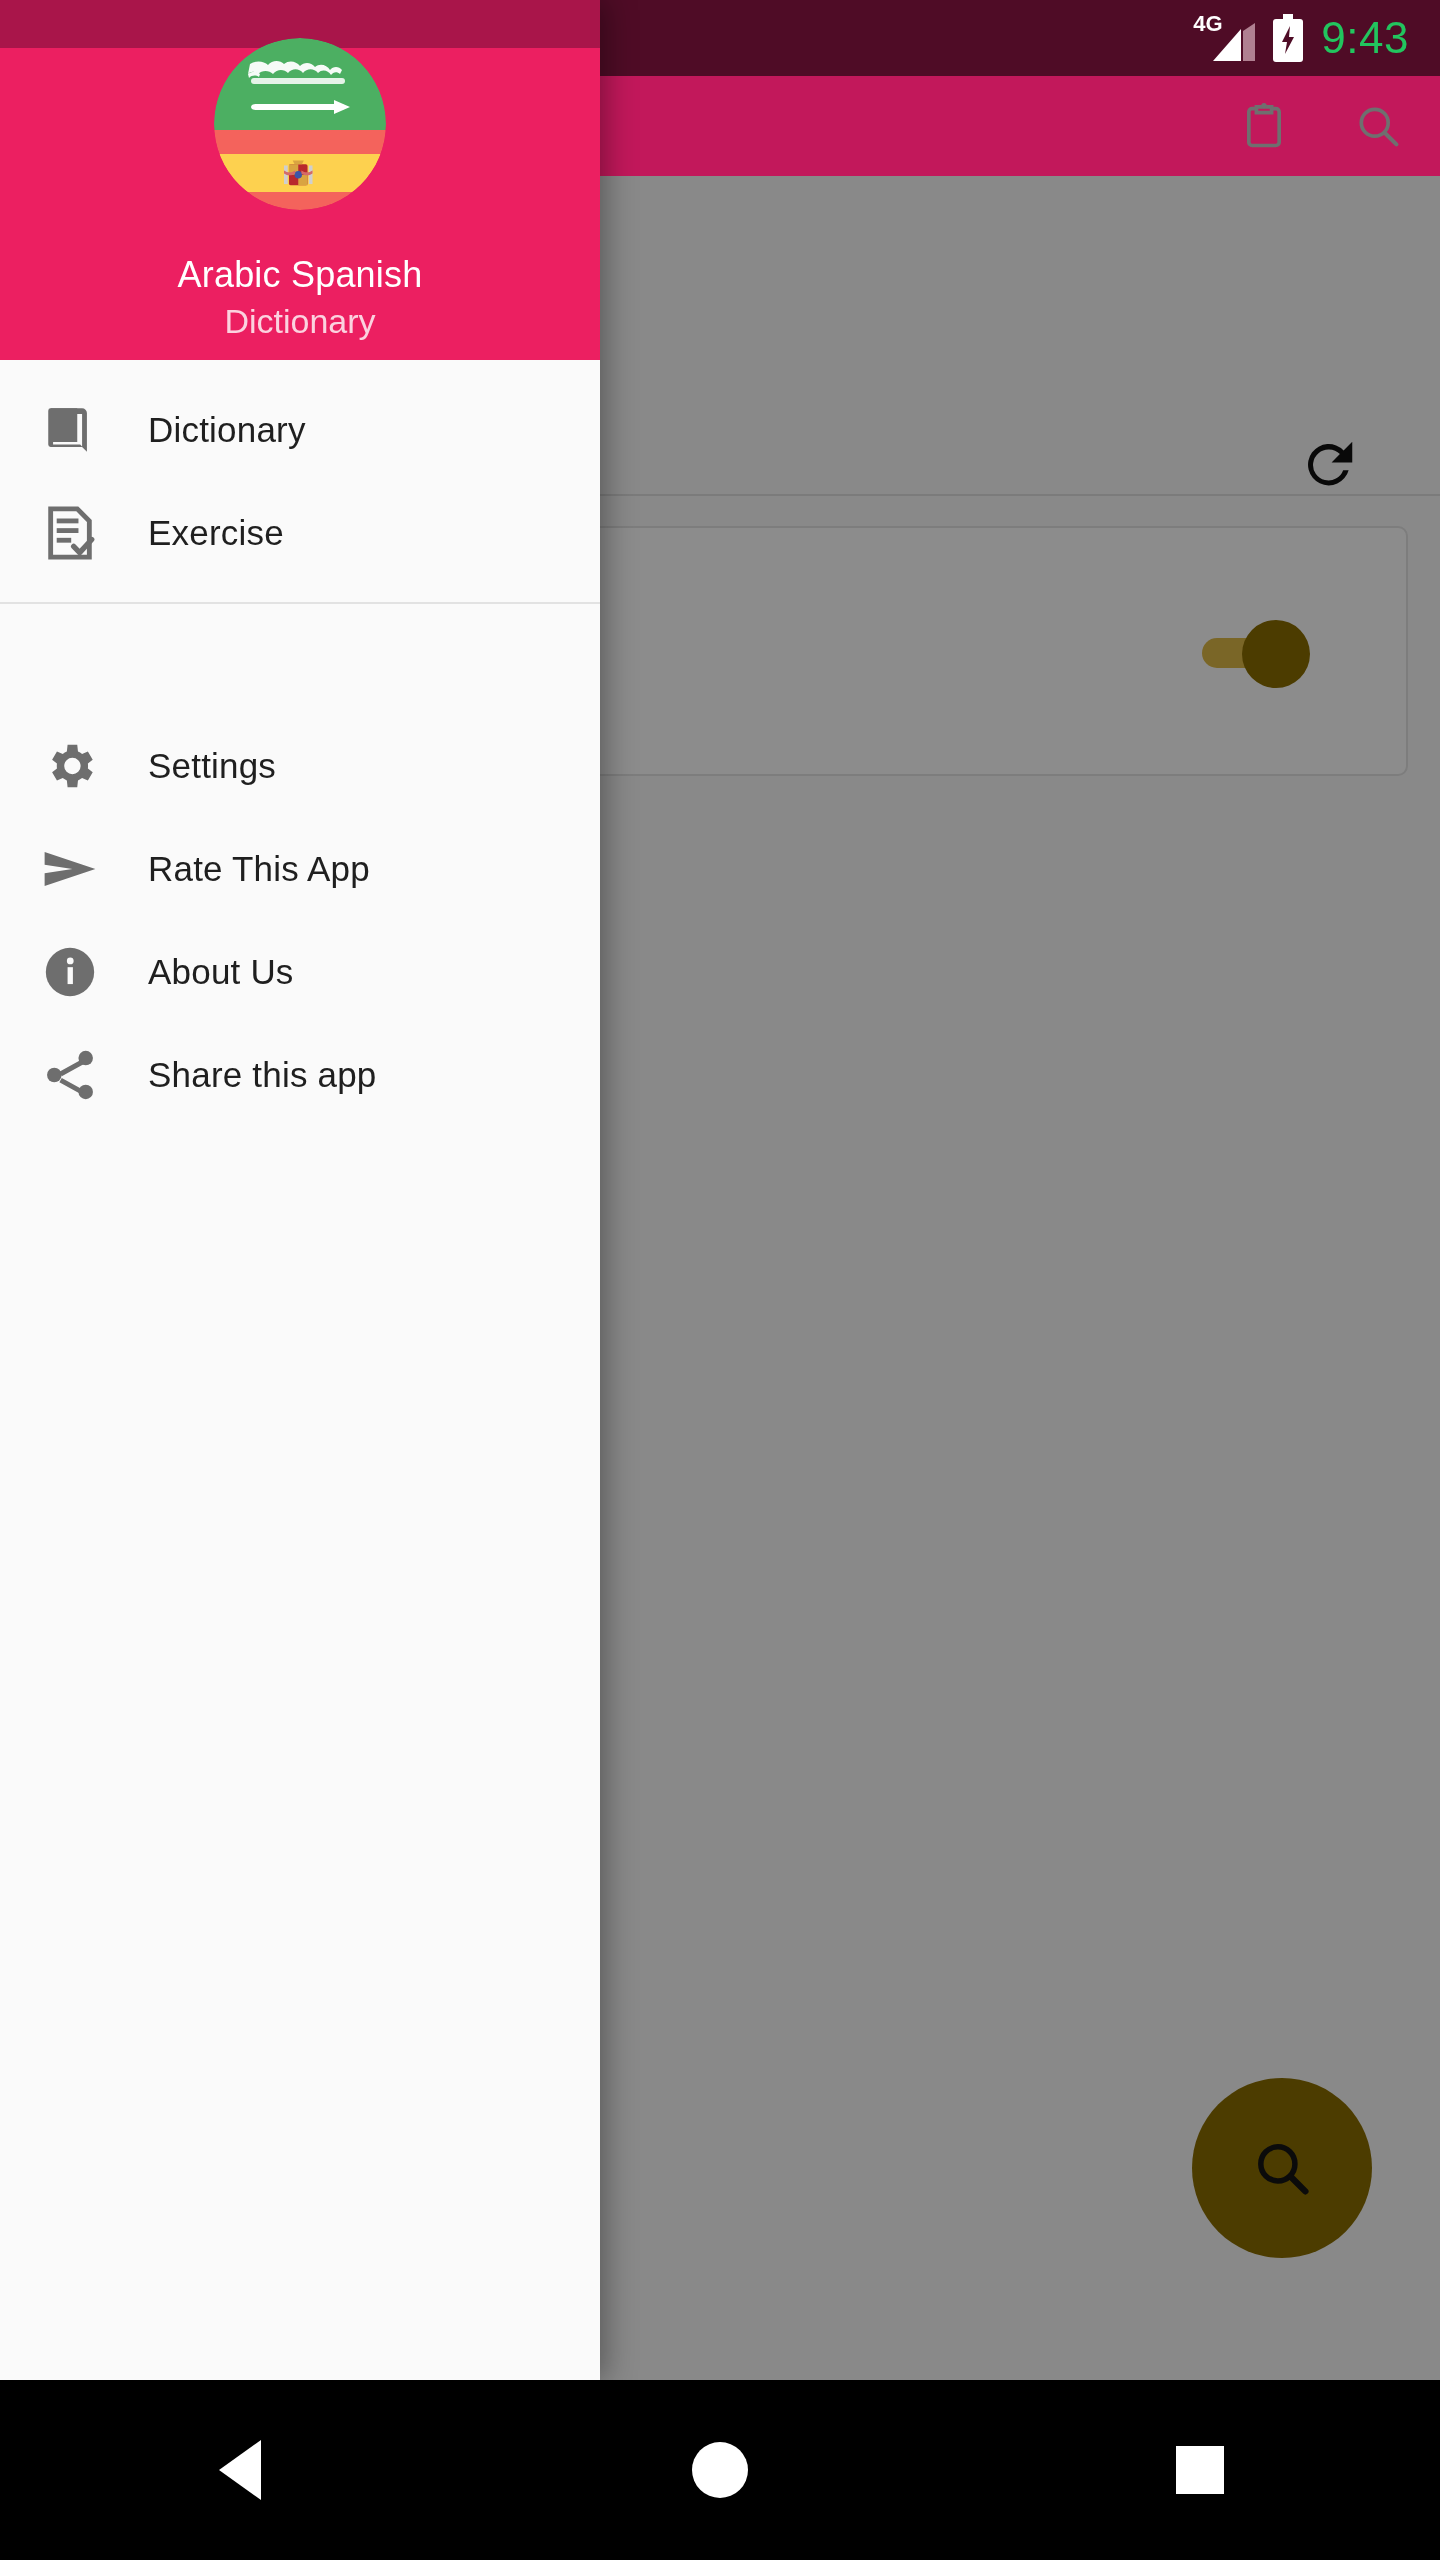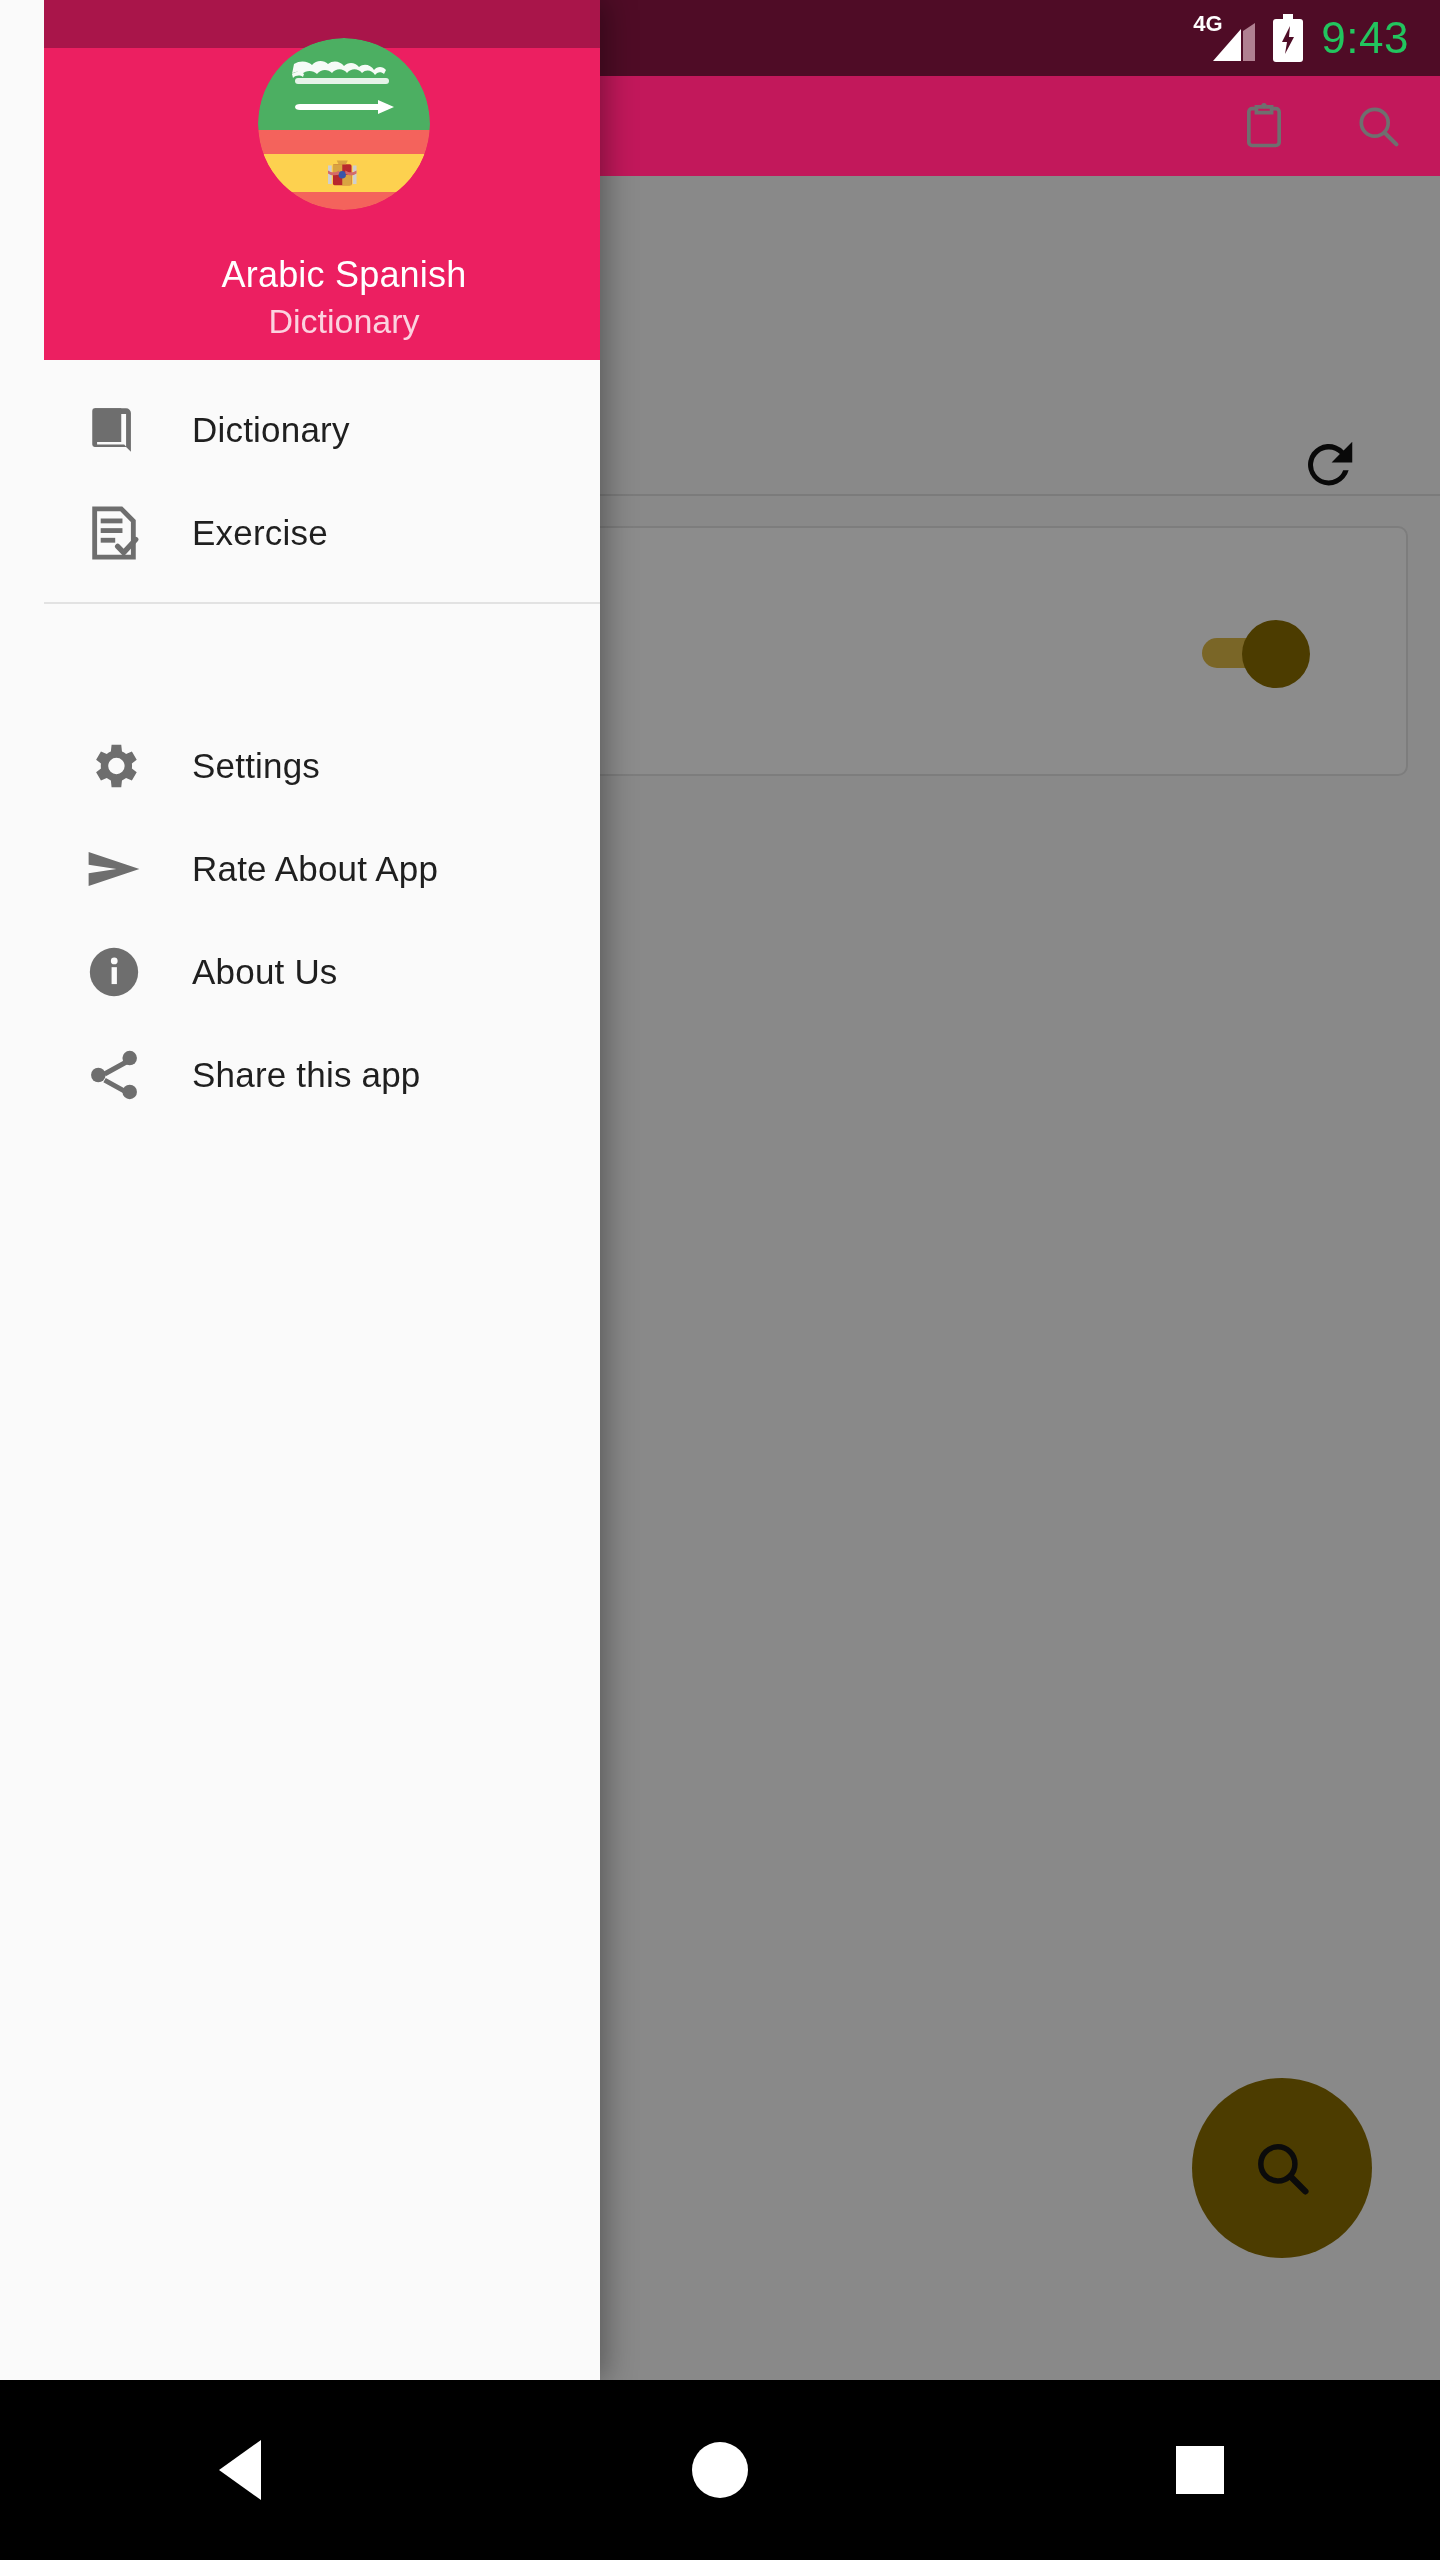--- a/index.html
+++ b/index.html
@@ -78,21 +78,20 @@
     position:absolute; top:176px; left:0; width:1440px; height:2204px;
     background:rgba(0,0,0,0.45);
   }
 
   
   #drawer {
     position:absolute; top:0; left:0; width:600px; height:2380px;
     background:#fafafa;
     box-shadow:6px 0 28px rgba(0,0,0,0.35);
     overflow:hidden;
-    padding-left:44px;
   }
   #drawer-status {
     width:600px; height:48px; background:#a9154a;
   }
   #drawer-header {
     width:600px; height:312px;
     background:#ec1f61;
     position:relative;
     display:flex; flex-direction:column; align-items:center;
   }
@@ -282,21 +281,21 @@
       </span>
       <span class="mi-label">Settings</span>
     </div>
 
     <div class="menu-item">
       <span class="mi-icon">
         <svg viewBox="0 0 24 24">
             <path d="M1.5 5L22.5 12 1.5 19v-5.2L13 12 1.5 10.2z"></path>
           </svg>
       </span>
-      <span class="mi-label">Rate About App</span>
+      <span class="mi-label">Rate This App</span>
     </div>
 
     <div class="menu-item">
       <span class="mi-icon">
         <svg viewBox="0 0 24 24">
             <circle cx="12" cy="12" r="10"></circle>
             <rect x="11" y="10" width="2.2" height="7" fill="#fafafa"></rect>
             <circle cx="12.1" cy="7.4" r="1.4" fill="#fafafa"></circle>
           </svg>
       </span>

